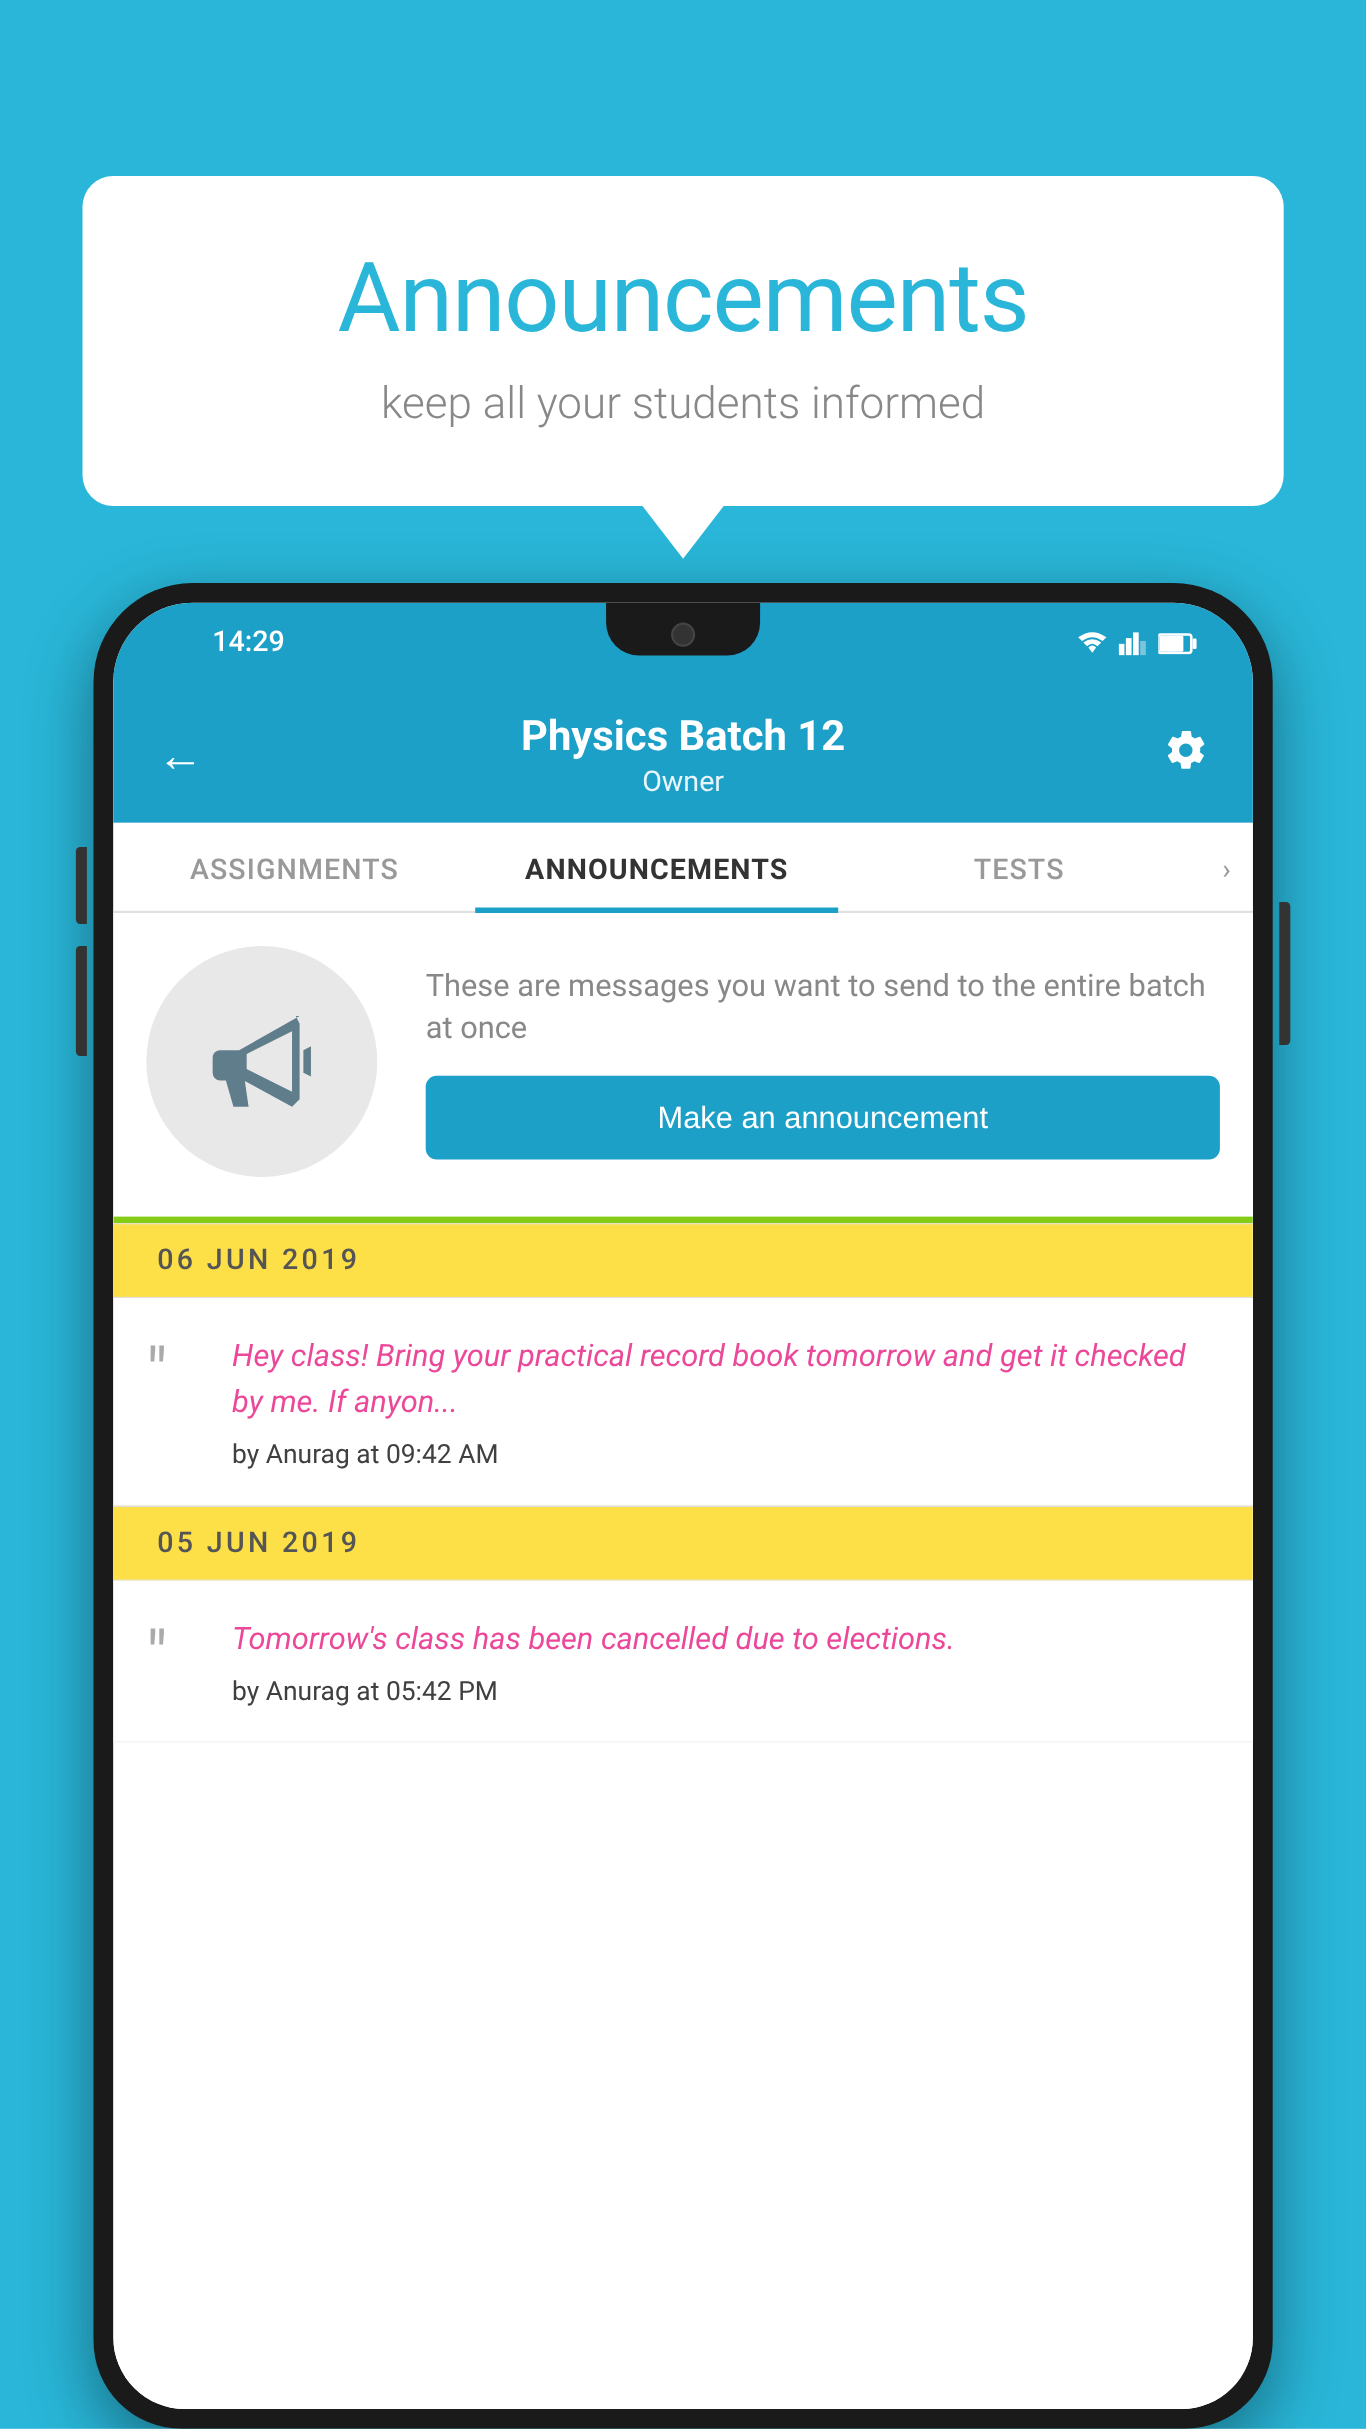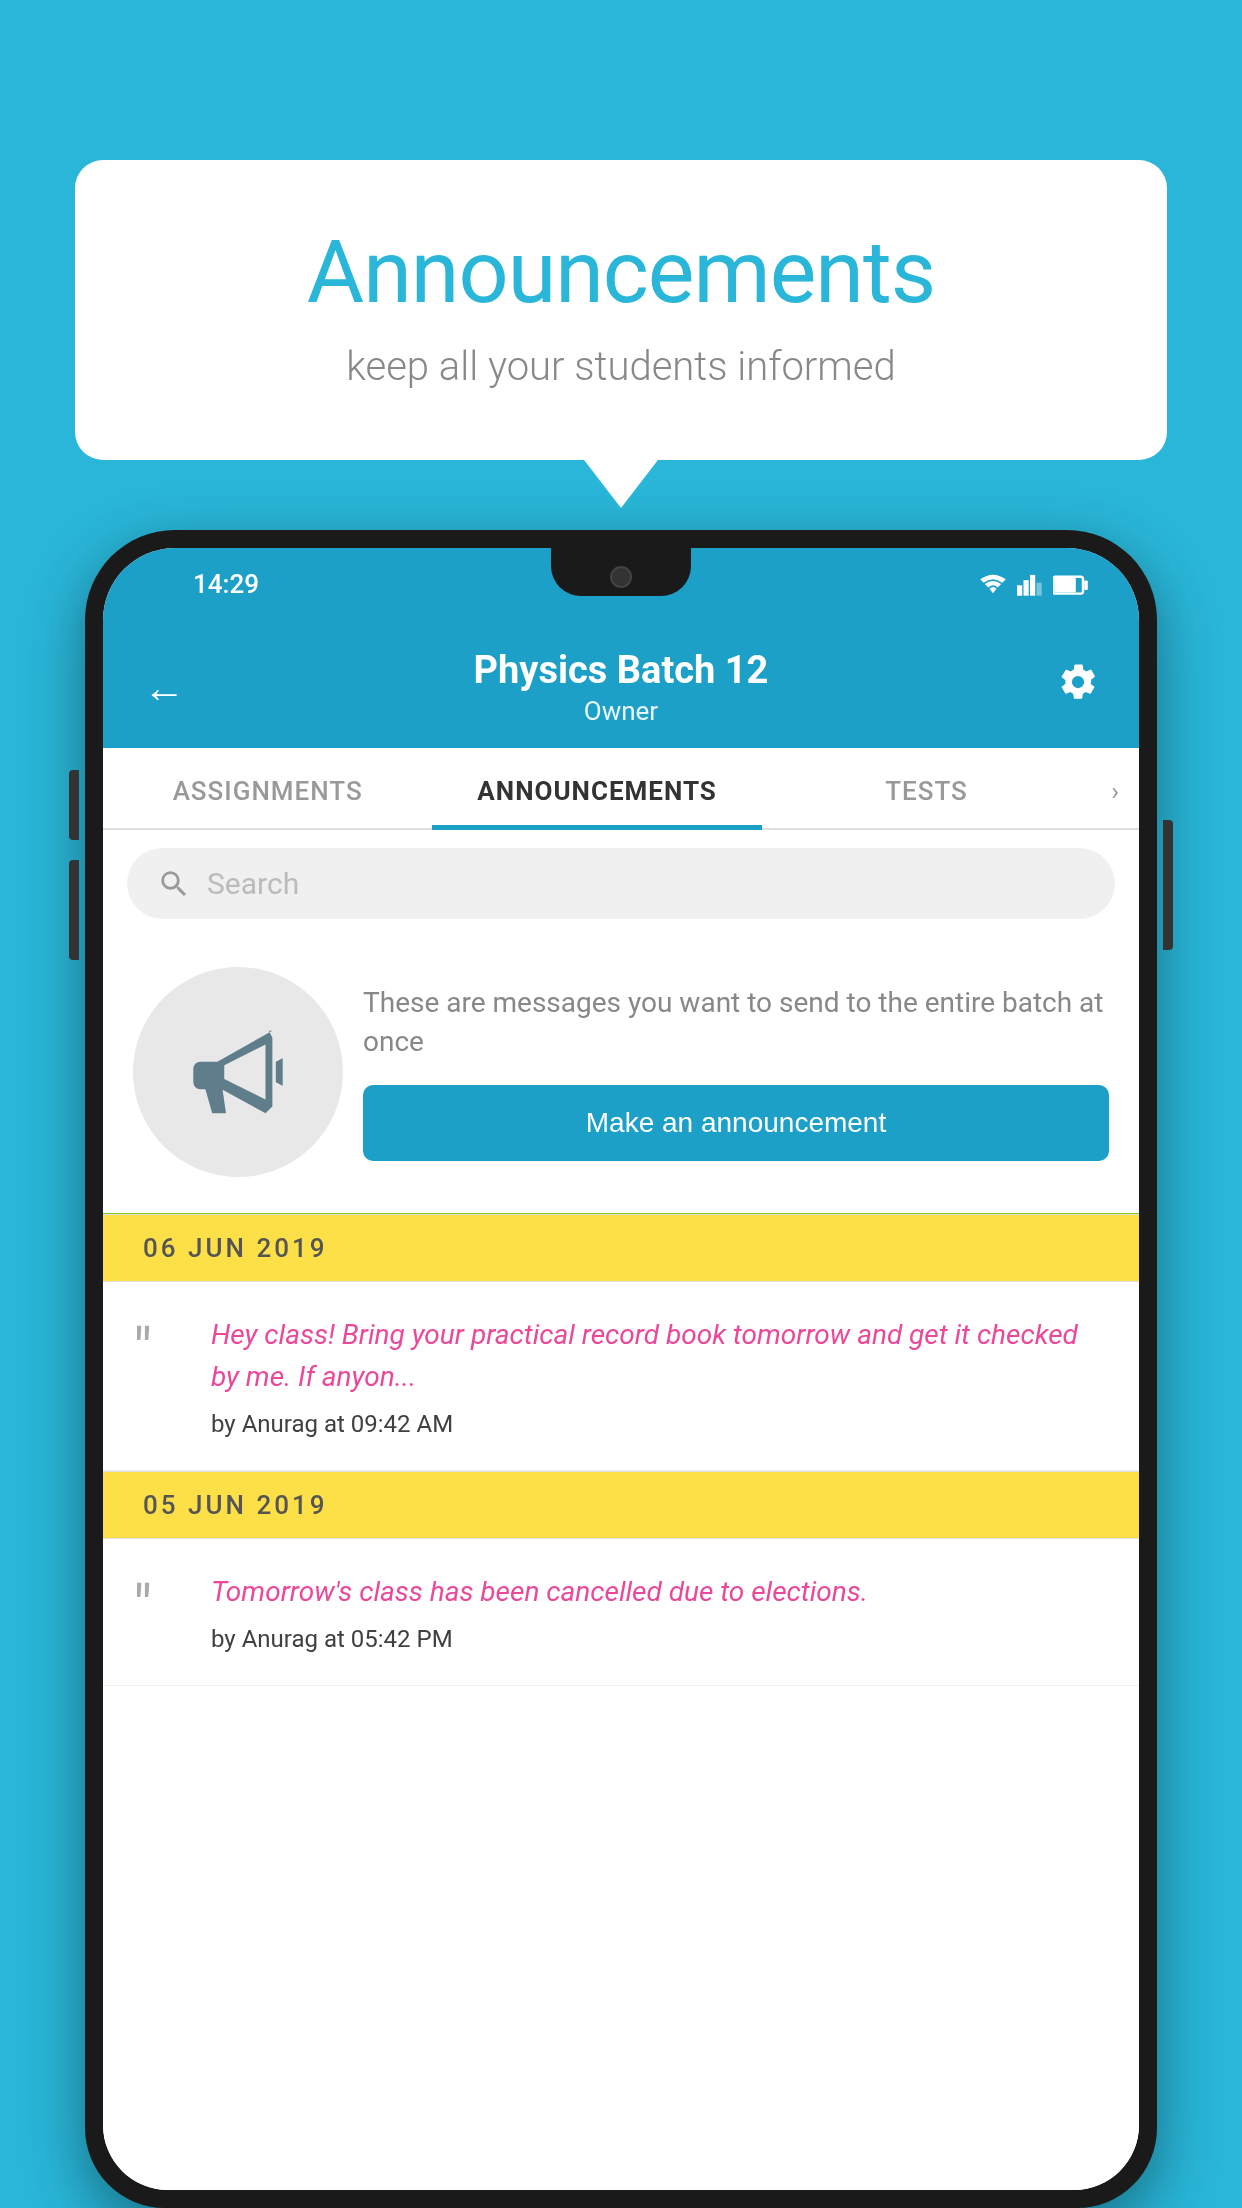--- a/index.html
+++ b/index.html
@@ -215,22 +215,22 @@
       color: #bbb;
       font-size: 30px;
     }
 
     
     .announcement-promo {
       display: flex;
       align-items: center;
       padding: 30px 30px 36px;
       background: white;
-      gap: 20px;
-      border-bottom: 1px solid #84cc16;
+      gap: 44px;
+      border-bottom: 6px solid #84cc16;
     }
     .promo-icon-circle {
       width: 210px;
       height: 210px;
       min-width: 210px;
       background: #e8e8e8;
       border-radius: 50%;
       display: flex;
       align-items: center;
       justify-content: center;
@@ -392,28 +392,20 @@
           <span>ANNOUNCEMENTS</span>
         </div>
         <div class="tab-item">
           <span>TESTS</span>
         </div>
         <div class="tab-more">›</div>
       </div>
 
       <div class="content-area">
 
-        <div class="search-container">
-          <div class="search-bar">
-            <svg width="34" height="34" viewBox="0 0 24 24" fill="#999">
-              <path d="M15.5 14h-.79l-.28-.27A6.47 6.47 0 0 0 16 9.5 6.5 6.5 0 1 0 9.5 16c1.61 0 3.09-.59 4.23-1.57l.27.28v.79l5 4.99L20.49 19l-4.99-5zm-6 0C7.01 14 5 11.99 5 9.5S7.01 5 9.5 5 14 7.01 14 9.5 11.99 14 9.5 14z"></path>
-            </svg>
-            <span class="search-text">Search</span>
-          </div>
-        </div>
 
         <div class="announcement-promo">
           <div class="promo-icon-circle">
             <svg width="110" height="110" viewBox="0 0 64 64" fill="#555">
               <path d="M52 8L20 26H10a4 4 0 0 0-4 4v8a4 4 0 0 0 4 4h3l4 14h8l-2-14h-.5L48 56l4-4V12l-2-4zM48 48l-24-12V28l24-12v32z" fill="#607d8b"></path>
               <path d="M54 26l4-2v16l-4-2V26z" fill="#607d8b"></path>
             </svg>
           </div>
           <div class="promo-right">
             <div class="promo-description">These are messages you want to send to the entire batch at once</div>

